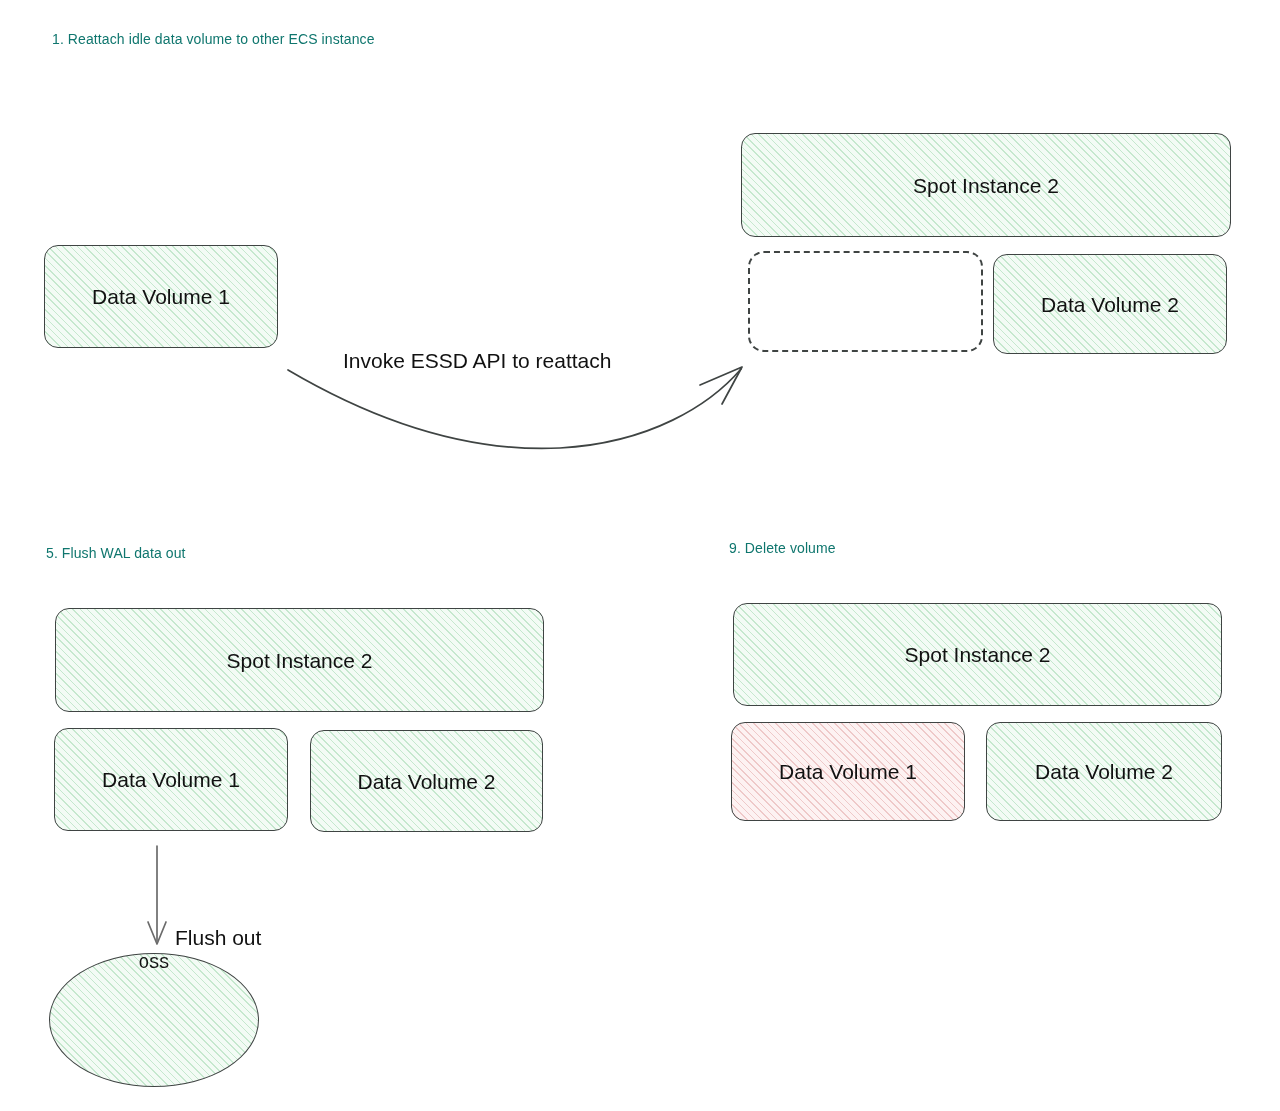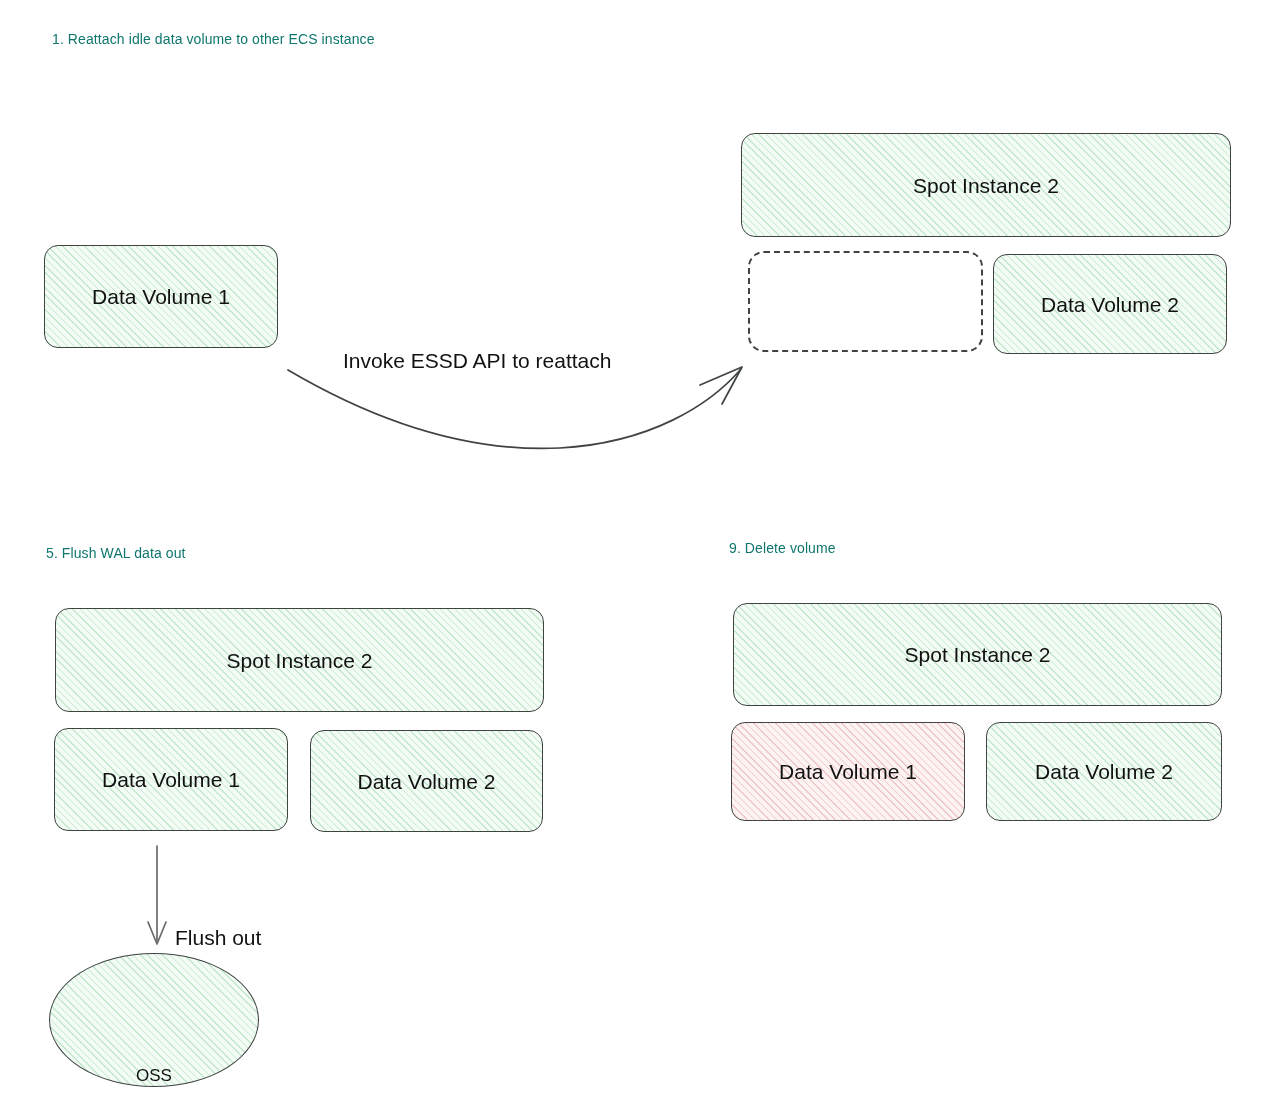--- a/index.html
+++ b/index.html
@@ -75,30 +75,31 @@
     border-radius: 16px;
   }
 
   
   .ellipse {
     position: absolute;
     box-sizing: border-box;
     border: 1.6px solid #3f4443;
     border-radius: 50%;
     display: flex;
-    align-items: flex-end;
+    align-items: flex-start;
     justify-content: center;
     overflow: hidden;
     background-color: #f3fbf5;
     background-image: repeating-linear-gradient(
         45deg,
         rgba(160, 216, 174, 0.55) 0px,
         rgba(160, 216, 174, 0.55) 1.1px,
         rgba(255, 255, 255, 0) 1.1px,
         rgba(255, 255, 255, 0) 5.2px);
+    font-family: Liberation Mono, monospace;
   }
   .ellipse .label {
     position: relative;
     z-index: 2;
     font-size: 17px;
     color: #111111;
     white-space: nowrap;
   }
 
   

